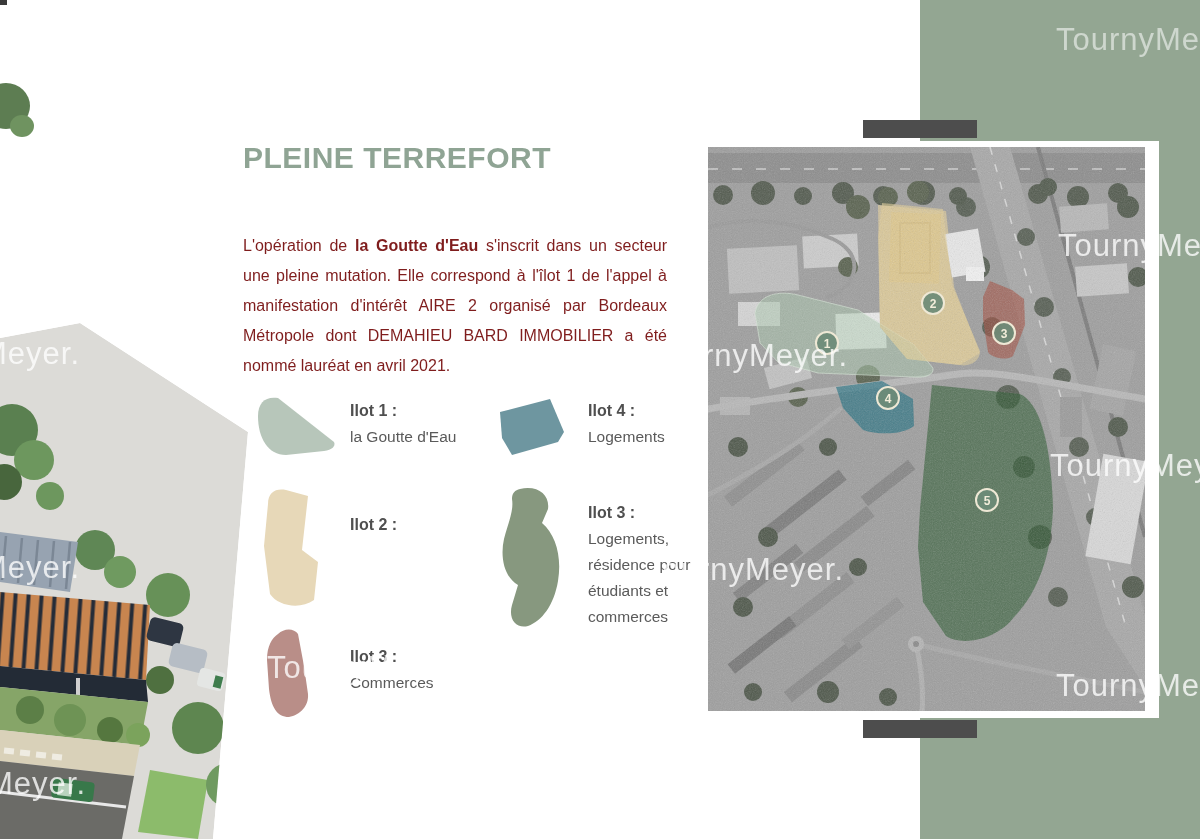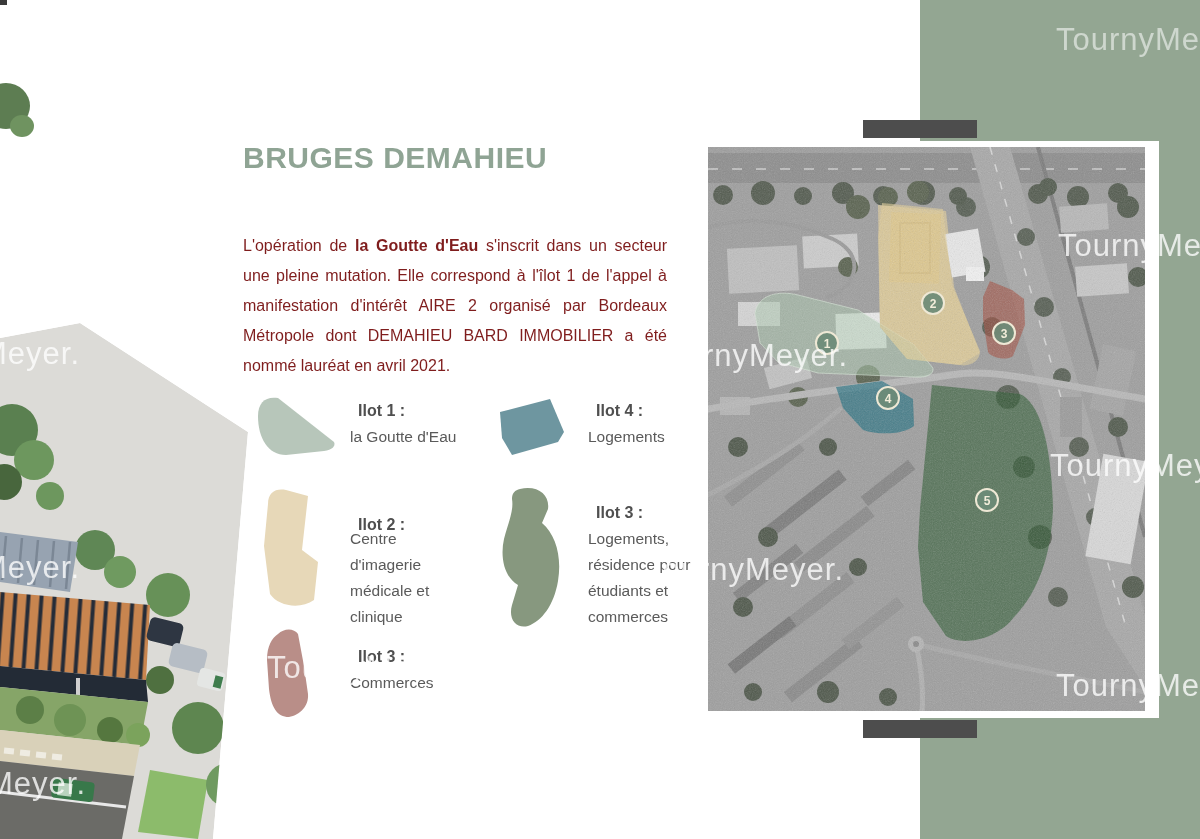--- a/index.html
+++ b/index.html
@@ -27,21 +27,21 @@
   
   #title1{left:243px;top:141px;font-size:30px;font-weight:bold;color:#8fa494;
           letter-spacing:.5px;z-index:5;}
   #title2{left:243px;top:177px;font-size:27px;font-weight:400;color:#4e4e4e;
           letter-spacing:.2px;z-index:5;}
   #para{left:243px;top:231px;width:424px;font-size:16px;line-height:30px;color:#7f1d1d;
         text-align:justify;z-index:5;}
   #para .b{font-weight:bold;}
 
   
-  .leg-label{font-size:16px;font-weight:bold;color:#4f4f4f;line-height:26px;z-index:5;margin-left:8px;}
+  .leg-label{font-size:16px;font-weight:bold;color:#4f4f4f;line-height:26px;z-index:5;}
   .leg-desc{font-size:15.5px;color:#5a5a5a;line-height:26px;z-index:5;}
   .leg-shape{z-index:5;}
 
   
   .wm{font-size:31px;letter-spacing:1px;color:rgba(255,255,255,0.78);white-space:nowrap;
       z-index:40;pointer-events:none;}
   .wm-band{color:rgba(255,255,255,0.55);}
 </style>
 </head>
 <body>
@@ -258,35 +258,34 @@
       <rect x="52" y="700" width="42" height="20" rx="4" fill="#38784a" transform="rotate(7 73 710)"></rect>
       <rect x="58" y="703" width="14" height="13" fill="#b9d3be" transform="rotate(7 65 709)"></rect>
 
       <polygon points="150,690 208,700 198,759 138,752" fill="#8cbb6b"></polygon>
       <circle cx="198" cy="648" r="26" fill="#5e8650"></circle>
         <circle cx="228" cy="705" r="22" fill="#6f9a60"></circle>
       <circle cx="240" cy="748" r="20" fill="#5d8551"></circle>
     </g>
   </svg>
 
-  <div id="title1" class="abs">BRUGES DEMAHIEU</div>
+  <div id="title1" class="abs">PLEINE TERREFORT</div>
 
   <div id="para" class="abs"><span>L'opération de </span><span class="b">la Goutte d'Eau</span><span> s'inscrit dans un secteur une pleine mutation. Elle correspond à l'îlot 1 de l'appel à manifestation d'intérêt AIRE 2 organisé par Bordeaux Métropole dont DEMAHIEU BARD IMMOBILIER a été nommé lauréat en avril 2021.</span></div>
 
   <svg class="abs leg-shape" style="left:256px;top:394px" width="82" height="66" viewBox="0 0 82 66">
     <path d="M2,22 C2,8 10,2 22,4 L78,48 C80,52 76,56 68,57 L30,61 C12,61 2,44 2,22 Z" fill="#b7c6ba"></path>
   </svg>
   <div class="abs leg-label" style="left:350px;top:398px">Ilot 1 :</div>
   <div class="abs leg-desc" style="left:350px;top:424px;width:150px">la Goutte d'Eau</div>
 
   <svg class="abs leg-shape" style="left:260px;top:486px" width="64" height="128" viewBox="0 0 64 128">
     <path d="M8,18 C8,6 16,2 26,4 L48,10 L42,64 L58,76 L54,114 C40,124 18,120 10,108 L4,60 Z" fill="#e7d8b8"></path>
   </svg>
   <div class="abs leg-label" style="left:350px;top:512px">Ilot 2 :</div>
-  <div class="abs leg-desc" style="left:350px;top:526px;width:92px">Centre d'imagerie médicale et clinique</div>
 
   <svg class="abs leg-shape" style="left:263px;top:626px" width="54" height="94" viewBox="0 0 54 94">
     <path d="M15,8 C21,2 31,2 35,8 L41,40 L45,68 C46,80 37,89 26,91 C14,91 8,81 6,63 L4,34 C4,20 9,12 15,8 Z" fill="#b98e88"></path>
   </svg>
   <div class="abs leg-label" style="left:350px;top:644px">Ilot 3 :</div>
   <div class="abs leg-desc" style="left:350px;top:670px;width:150px">Commerces</div>
 
   <svg class="abs leg-shape" style="left:492px;top:398px" width="74" height="58" viewBox="0 0 74 58">
     <path d="M8,14 L58,1 L72,34 L66,44 L20,57 L10,40 Z" fill="#6e96a0"></path>
   </svg>

